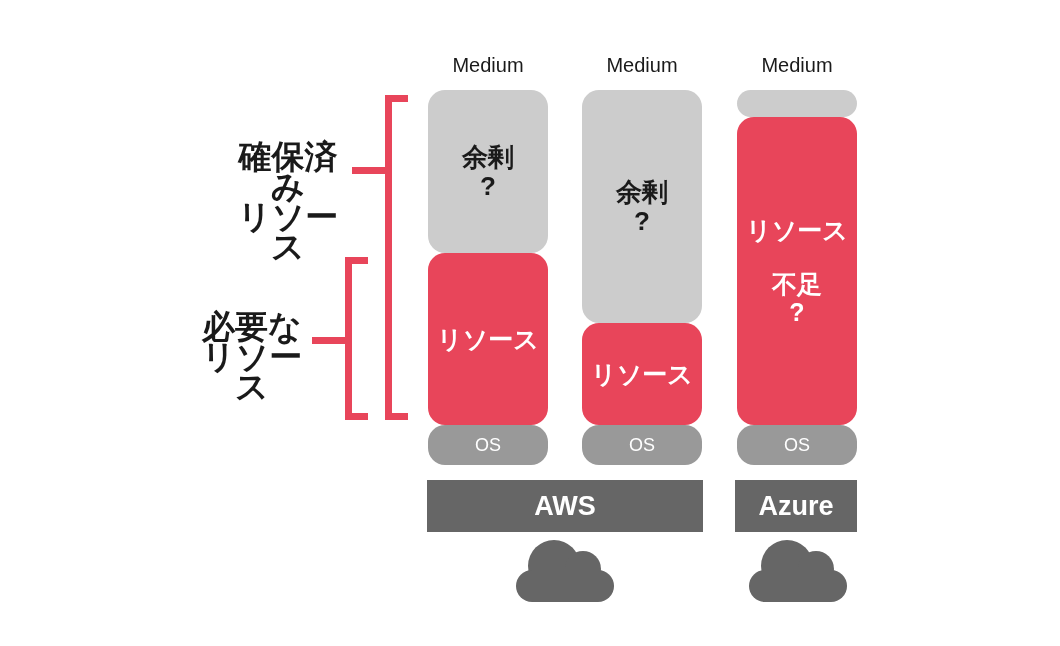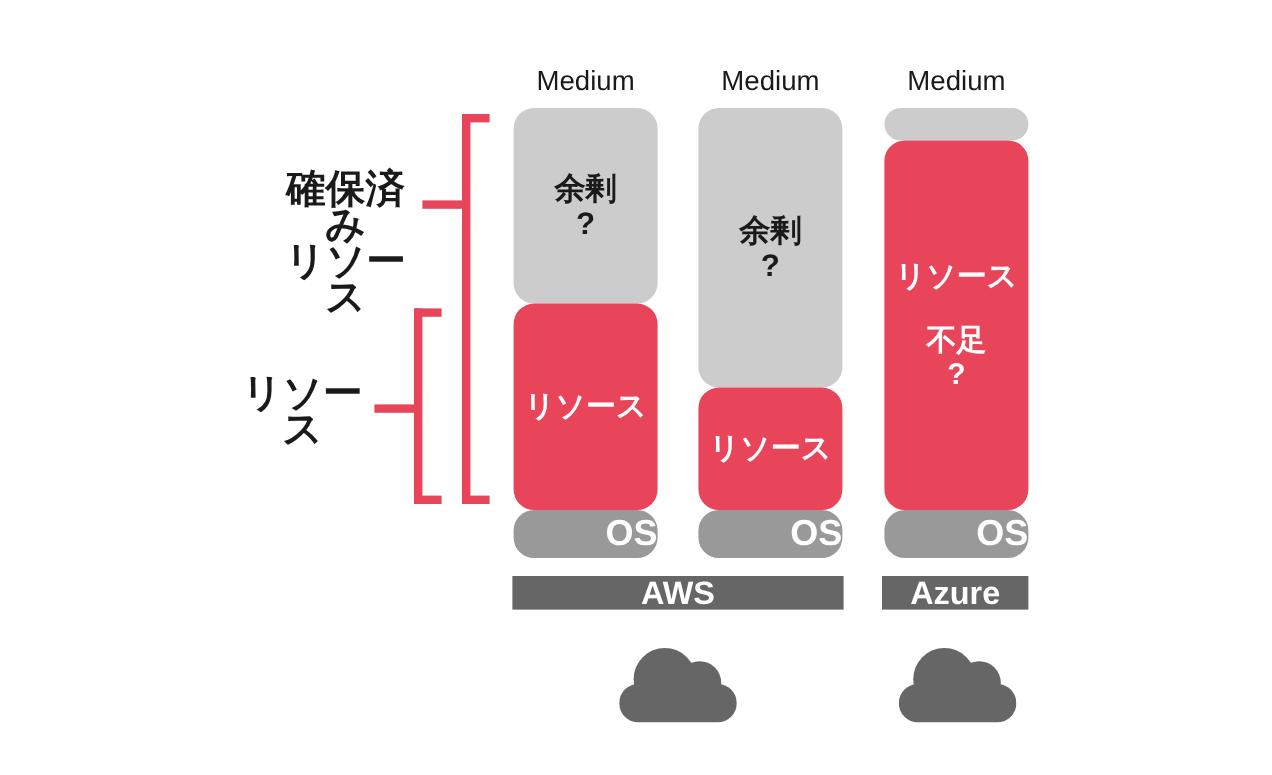--- a/index.html
+++ b/index.html
@@ -31,21 +31,21 @@
   }
   .annotation-reserved{left:228px;top:142px;width:120px;}
   .annotation-required{left:193px;top:312px;width:118px;}
 
   
   .bracket-part{background:var(--accent-red);}
 
   
   .size-label{
     text-align:center;
-    font-size:23px;
+    font-size:20px;
     font-weight:500;
     color:var(--text-dark);
     width:120px;
   }
   .seg{
     width:120px;
     display:flex;
     flex-direction:column;
     align-items:center;
     justify-content:center;
@@ -62,29 +62,28 @@
   .seg-resource{
     background:var(--accent-red);
     color:var(--text-white);
     font-weight:700;
     font-size:25px;
     line-height:28px;
   }
   .seg-os{
     background:var(--os-gray);
     color:var(--text-white);
-    font-weight:700;
-    font-size:30px;
-    align-items:flex-end;
+    font-weight:400;
+    font-size:18px;
   }
   .shortage-line{margin-top:26px;text-align:center;}
 
   
   .platform-bar{
-    height:28px;
+    height:52px;
     background:var(--platform-gray);
     color:var(--text-white);
     font-weight:700;
     font-size:27px;
     display:flex;
     align-items:center;
     justify-content:center;
   }
 
   .cloud{width:98px;height:62px;}
@@ -93,20 +92,21 @@
 </head>
 <body>
 
 <div class="canvas">
 
   <div class="abs annotation annotation-reserved">
     <div>確保済み</div>
     <div>リソース</div>
   </div>
   <div class="abs annotation annotation-required">
+    <div>必要な</div>
     <div>リソース</div>
   </div>
 
   <div class="abs bracket-part" style="left:385px;top:95px;width:7px;height:325px;"></div>
   <div class="abs bracket-part" style="left:385px;top:95px;width:23px;height:7px;"></div>
   <div class="abs bracket-part" style="left:385px;top:413px;width:23px;height:7px;"></div>
   <div class="abs bracket-part" style="left:352px;top:167px;width:33px;height:7px;"></div>
 
   <div class="abs bracket-part" style="left:345px;top:257px;width:7px;height:163px;"></div>
   <div class="abs bracket-part" style="left:345px;top:257px;width:23px;height:7px;"></div>

